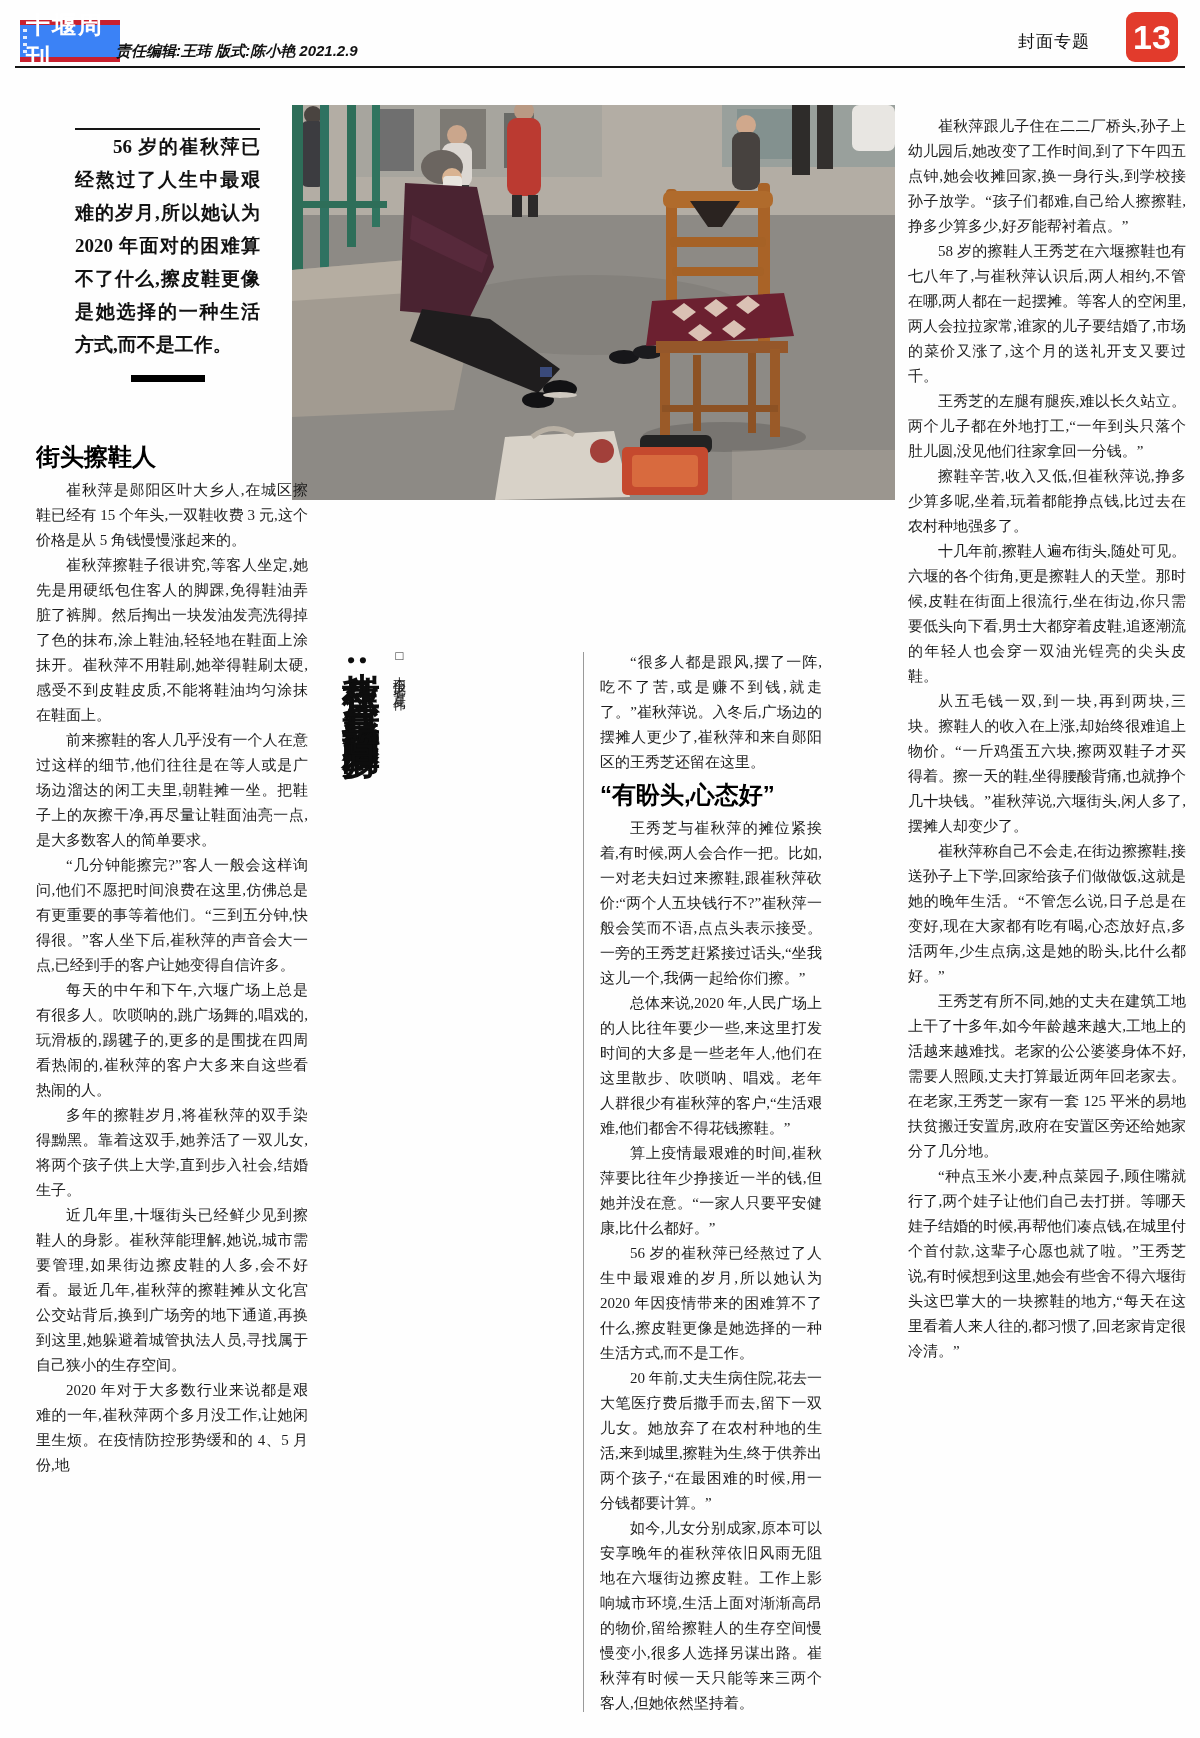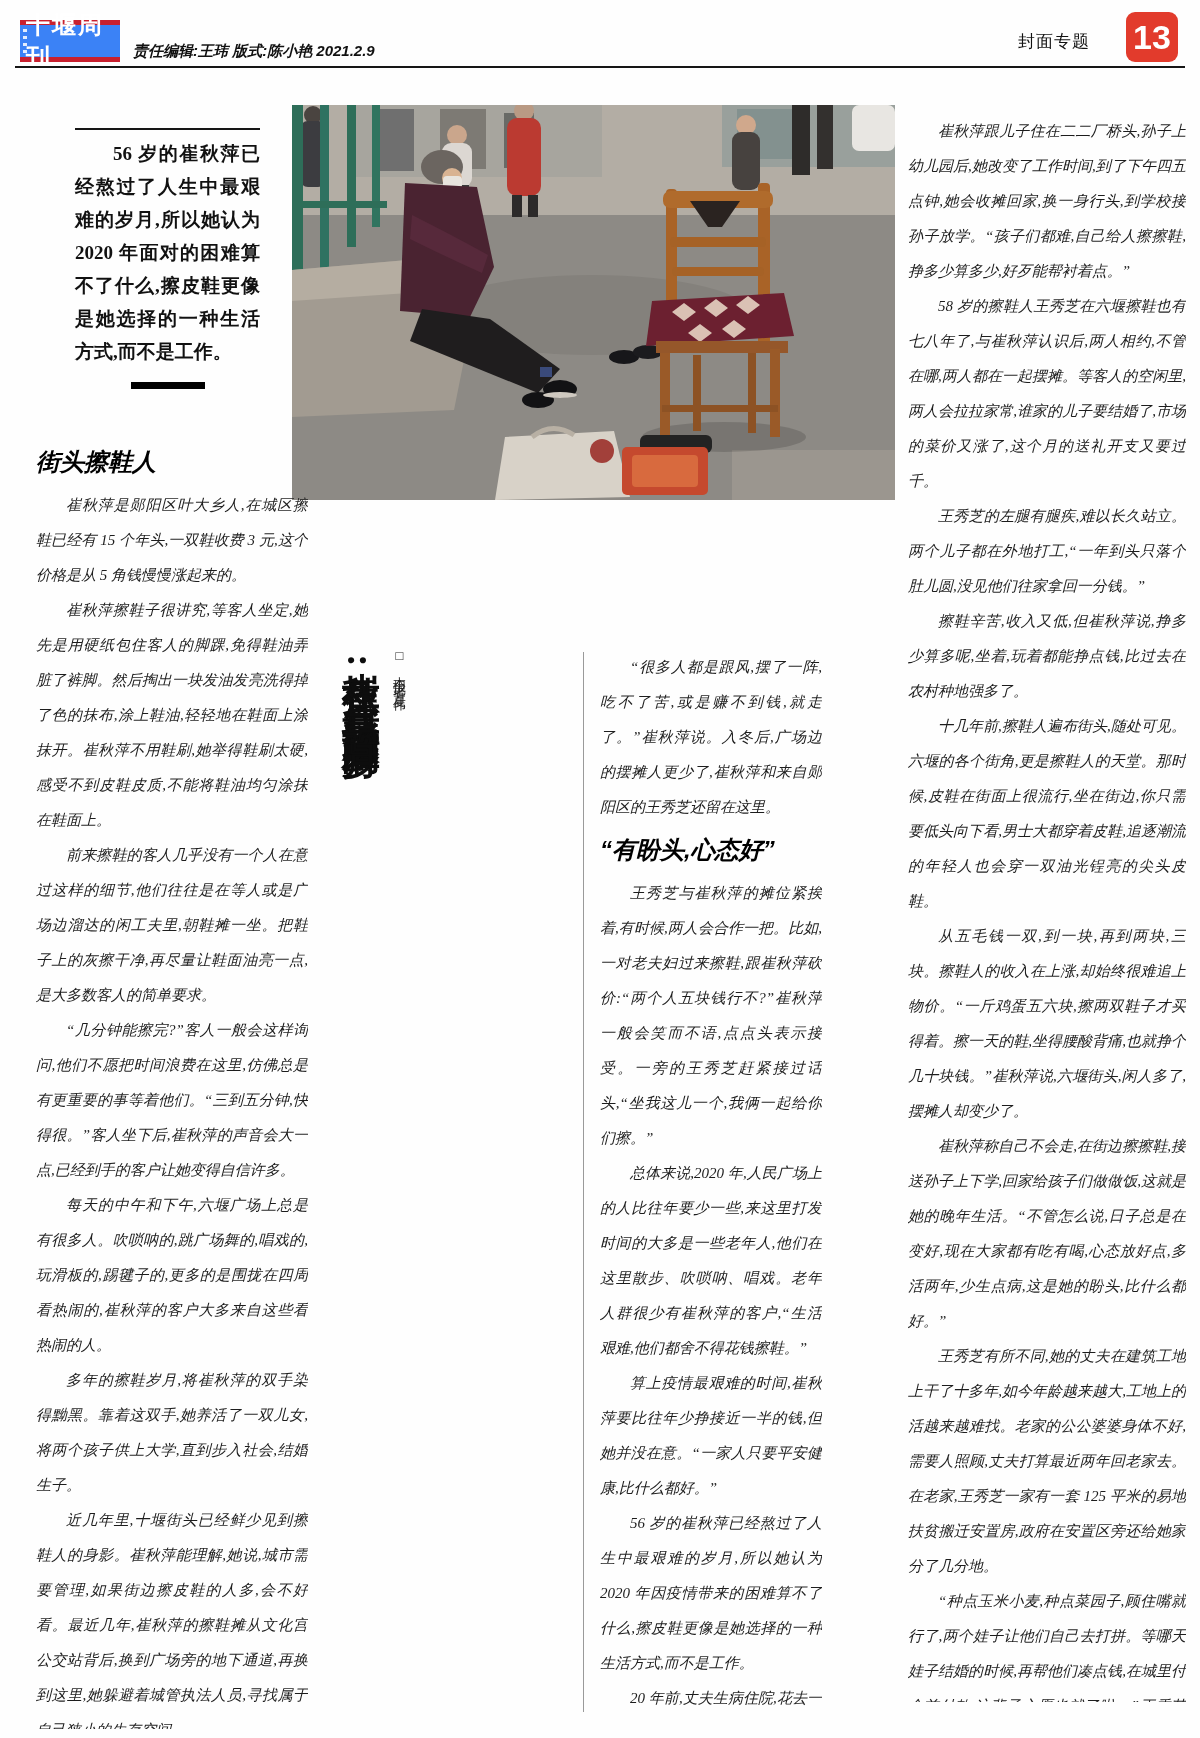--- a/index.html
+++ b/index.html
@@ -19,21 +19,21 @@
   .brand-side{
     position:absolute; left:3px; top:4px; bottom:4px; width:4px;
     background:repeating-linear-gradient(#ffffff 0 3px, transparent 3px 7px);
     opacity:.85;
   }
   .brand-text{
     color:#ffffff; font-weight:bold; font-size:24px; letter-spacing:2px;
     font-family:"Liberation Sans","DejaVu Sans",sans-serif; padding-left:6px;
   }
   .editor-line{
-    position:absolute; left:133px; top:42px;
+    position:absolute; left:116px; top:42px;
     font-family:"Liberation Sans","DejaVu Sans",sans-serif;
     font-style:italic; font-weight:bold; font-size:15px; color:#111;
   }
   .section-title{
     position:absolute; left:1018px; top:30px;
     font-family:"Liberation Sans","DejaVu Sans",sans-serif;
     font-weight:normal; font-size:17px; color:#111; letter-spacing:1px;
   }
   .page-num{
     position:absolute; left:1126px; top:12px; width:52px; height:50px;
@@ -44,21 +44,21 @@
   }
   .top-rule{
     position:absolute; left:15px; top:66px; width:1170px; height:2px; background:#161616;
   }
   
   .intro{
     position:absolute; left:75px; top:128px; width:185px;
   }
   .intro-rule{height:2px; background:#161616; width:100%;}
   .intro-text{
-    margin-top:7px; font-weight:bold; font-size:19px; line-height:33px;
+    margin-top:0; font-weight:bold; font-size:19px; line-height:33px;
     text-align:justify; text-indent:2em; color:#111;
   }
   .intro-bar{width:74px; height:7px; background:#000; margin:14px auto 0;}
   
   .photo{
     position:absolute; left:292px; top:105px; width:603px; height:395px;
     overflow:hidden; background:#8d8a85;
   }
   .photo svg{display:block;}
   
@@ -72,21 +72,21 @@
     position:absolute; left:390px; top:648px; height:300px; width:18px;
     writing-mode:vertical-rl;
     font-size:13px; color:#222; letter-spacing:3px;
     font-family:"Liberation Sans","DejaVu Sans",sans-serif;
   }
   .col-divider{
     position:absolute; left:583px; top:652px; width:1px; height:1060px; background:#9a9a9a;
   }
   
   .col{position:absolute; overflow:hidden; text-align:justify;
-       font-size:15px; line-height:35px; color:#1d1d1d;font-style:italic;}
+       font-size:15px; line-height:25px; color:#1d1d1d;}
   .col .para{text-indent:2em; margin:0;}
   .col .para.no-indent{text-indent:0;}
   .col .subhead{
     font-family:"Liberation Sans","DejaVu Sans",sans-serif;
     font-weight:bold; font-size:24px; color:#000;
     margin:7px 0 9px; text-indent:0; text-align:left;
   }
   #left-col  {left:36px;  top:437px; width:272px; height:1292px;}
   #mid-col   {left:600px; top:650px; width:222px; height:1062px;}
   #right-col {left:908px; top:114px; width:278px; height:1588px;}

